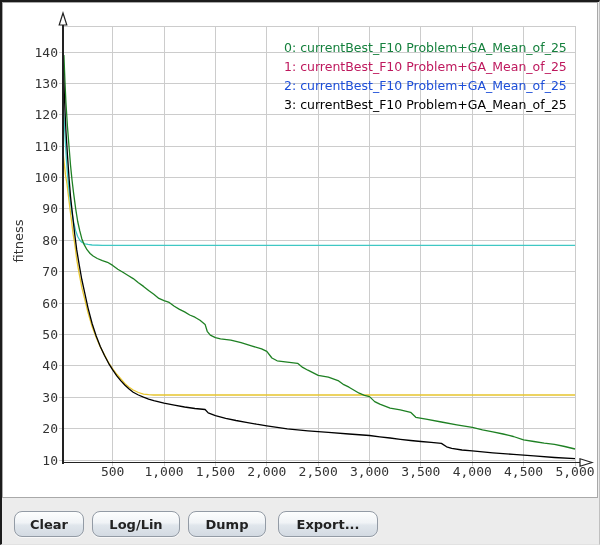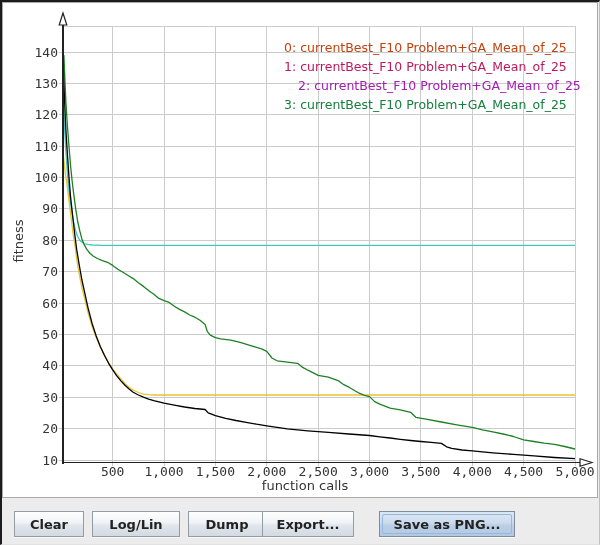--- a/index.html
+++ b/index.html
@@ -20,30 +20,30 @@
     position:absolute;color:#333;font-size:13px;text-align:center;
     font-family:"DejaVu Sans",sans-serif;
   }
   .ylabel{left:-25px;top:230px;width:82px;height:16px;transform:rotate(-90deg);}
   .xlabel{left:202px;top:475px;width:200px;height:16px;}
   .legend{position:absolute;left:281px;top:35px;line-height:19px;font-size:12.5px;white-space:nowrap;}
   .legend-row{height:19px;}
   .toolbar{position:absolute;left:0;top:496px;width:598px;height:47px;background:#ECECEC;}
   .btn{
     position:absolute;top:13px;height:26px;box-sizing:border-box;
-    border:1px solid #939BA5;border-radius:0;
+    border:1px solid #939BA5;border-radius:8px;
     background:linear-gradient(to bottom,#FDFEFE 0%,#F0F3F6 45%,#E0E6EC 55%,#D3DAE2 100%);
     font-family:"DejaVu Sans",sans-serif;font-size:13px;font-weight:bold;color:#222;
     box-shadow:0 1px 0 rgba(255,255,255,.7);
     padding:0;cursor:default;
   }
   .btn-0{left:12px;width:70px;}
   .btn-1{left:90px;width:88px;}
   .btn-2{left:186px;width:78px;}
-  .btn-3{left:260px;width:92px;}
+  .btn-3{left:276px;width:100px;}
   .btn-4{left:377px;width:136px;}
   .btn.focused{
     background:linear-gradient(to bottom,#DCE7F4 0%,#CCDCEE 45%,#BBCFE6 55%,#B3C9E2 100%);
     border-color:#7E8C9C;position:absolute;
   }
   .btn.focused::after{
     content:"";position:absolute;left:2px;right:2px;top:2px;bottom:2px;
     border:1px solid #96B7DE;border-radius:2px;pointer-events:none;
   }
 </style>
@@ -105,29 +105,27 @@
         <polyline points="62.4,154.6 63.4,164.0 64.4,173.4 66.0,182.8 67.5,195.4 69.0,207.9 70.6,220.5 72.1,233.0 73.7,242.4 75.7,258.1 77.8,270.7 80.8,286.4 83.9,298.9 87.0,311.5 91.1,325.6 95.2,336.6 99.3,346.0 103.5,353.9 107.6,361.7 111.7,368.0 115.8,373.3 119.9,378.0 124.0,382.7 128.1,386.2 132.2,389.0 137.4,391.5 142.5,393.1 147.6,393.7 152.8,394.0 574.0,394.0" fill="none" stroke="#E6C52E" stroke-width="1.3" stroke-linejoin="round"></polyline>
         <polyline points="62.4,104.4 63.4,123.2 64.4,142.0 65.4,157.7 66.5,173.4 68.0,189.1 69.5,201.6 71.1,212.6 72.6,221.1 74.7,229.9 76.7,235.5 78.8,239.3 80.8,241.2 83.9,242.8 87.0,243.4 91.1,244.0 101.4,244.3 574.0,244.3" fill="none" stroke="#40C8C4" stroke-width="1.3" stroke-linejoin="round"></polyline>
         <polyline points="62.9,54.1 63.9,79.2 64.9,101.2 66.5,126.3 68.0,145.2 69.5,164.0 71.1,179.7 72.6,192.2 74.7,207.9 76.7,220.5 78.8,229.9 80.8,237.7 82.9,243.1 86.0,248.7 89.1,252.5 92.1,255.0 96.3,257.5 101.4,259.7 106.5,261.3 111.7,264.4 116.8,268.2 121.9,271.3 127.1,274.5 132.2,277.6 137.4,281.7 142.5,285.4 147.6,289.5 152.8,293.3 157.9,297.4 163.0,299.6 168.2,301.4 173.3,305.2 178.5,308.4 183.6,310.9 188.7,314.0 193.9,316.2 199.0,319.3 204.1,323.4 206.2,330.3 209.3,334.1 214.4,336.6 219.5,337.9 229.8,339.1 240.1,341.6 250.4,344.8 260.6,347.9 265.8,350.4 270.9,357.0 276.1,359.8 286.3,361.1 296.6,362.3 301.7,366.4 306.9,369.2 317.2,374.3 327.4,376.1 337.7,379.9 342.8,383.7 348.0,386.2 358.2,392.2 363.4,394.3 368.5,395.6 373.7,400.6 378.8,403.1 389.1,407.2 399.3,408.8 409.6,411.3 414.8,416.3 425.0,418.2 440.4,421.0 455.8,423.8 471.3,426.4 481.5,428.9 491.8,430.8 502.1,433.0 512.4,435.5 522.6,438.9 532.9,440.5 543.2,442.1 553.5,443.3 563.7,445.5 574.0,448.0" fill="none" stroke="#1E8023" stroke-width="1.3" stroke-linejoin="round"></polyline>
         <polyline points="61.8,54.1 62.9,82.4 63.9,107.5 64.9,129.5 66.5,154.6 68.0,176.5 69.5,195.4 71.6,214.2 73.7,233.0 75.7,248.7 78.3,264.4 80.8,278.5 83.9,292.7 87.0,306.8 91.1,322.5 95.2,335.0 99.3,345.4 103.5,354.5 107.6,362.3 111.7,368.9 115.8,374.9 119.9,379.9 124.0,384.3 128.1,388.1 132.2,391.2 137.4,394.0 142.5,396.2 147.6,398.1 152.8,399.7 157.9,400.9 163.0,402.2 173.3,404.1 183.6,406.0 193.9,407.5 204.1,408.5 207.2,411.9 214.4,414.7 224.7,417.3 235.0,419.5 245.2,421.3 255.5,423.2 265.8,424.8 276.1,426.4 286.3,427.9 296.6,428.9 306.9,429.8 327.4,431.4 348.0,433.0 368.5,434.5 378.8,435.8 389.1,437.0 399.3,438.3 409.6,439.5 419.9,440.5 430.2,441.4 440.4,442.4 445.6,445.8 450.7,447.4 461.0,449.0 471.3,449.9 491.8,451.8 512.4,453.4 532.9,454.9 553.5,456.5 574.0,457.7" fill="none" stroke="#000000" stroke-width="1.3" stroke-linejoin="round"></polyline>
         <line x1="62" y1="13" x2="62" y2="462.5" stroke="#222222" stroke-width="1.6" shape-rendering="crispEdges"></line>
         <line x1="61" y1="461.5" x2="581" y2="461.5" stroke="#222222" stroke-width="1.8" shape-rendering="crispEdges"></line>
         <polygon points="62,12 58.2,24 65.8,24" fill="#fff" stroke="#222222" stroke-width="1.2"></polygon>
         <polygon points="591,461.5 579,457.7 579,465.3" fill="#fff" stroke="#222222" stroke-width="1.2"></polygon>
       </svg>
     <div class="axis-title ylabel">fitness</div>
-    <div class="axis-title xlabel">function calls</div>
     <div class="legend">
-        <div class="legend-row" style="color: #c2410c;">0: currentBest_F10 Problem+GA_Mean_of_25</div>
+        <div class="legend-row" style="color: #15803d;">0: currentBest_F10 Problem+GA_Mean_of_25</div>
         <div class="legend-row" style="color: #be185d;">1: currentBest_F10 Problem+GA_Mean_of_25</div>
-        <div class="legend-row" style="color: #a21caf; margin-left: 14px;">2: currentBest_F10 Problem+GA_Mean_of_25</div>
-        <div class="legend-row" style="color: #15803d;">3: currentBest_F10 Problem+GA_Mean_of_25</div>
+        <div class="legend-row" style="color: #1d4ed8;">2: currentBest_F10 Problem+GA_Mean_of_25</div>
+        <div class="legend-row" style="color: #000000;">3: currentBest_F10 Problem+GA_Mean_of_25</div>
       </div>
   </div>
 
   <div class="toolbar">
     <button class="btn btn-0">Clear</button>
     <button class="btn btn-1">Log/Lin</button>
     <button class="btn btn-2">Dump</button>
     <button class="btn btn-3">Export...</button>
-    <button class="btn btn-4 focused">Save as PNG...</button>
   </div>
 </div>
 
 </body></html>

